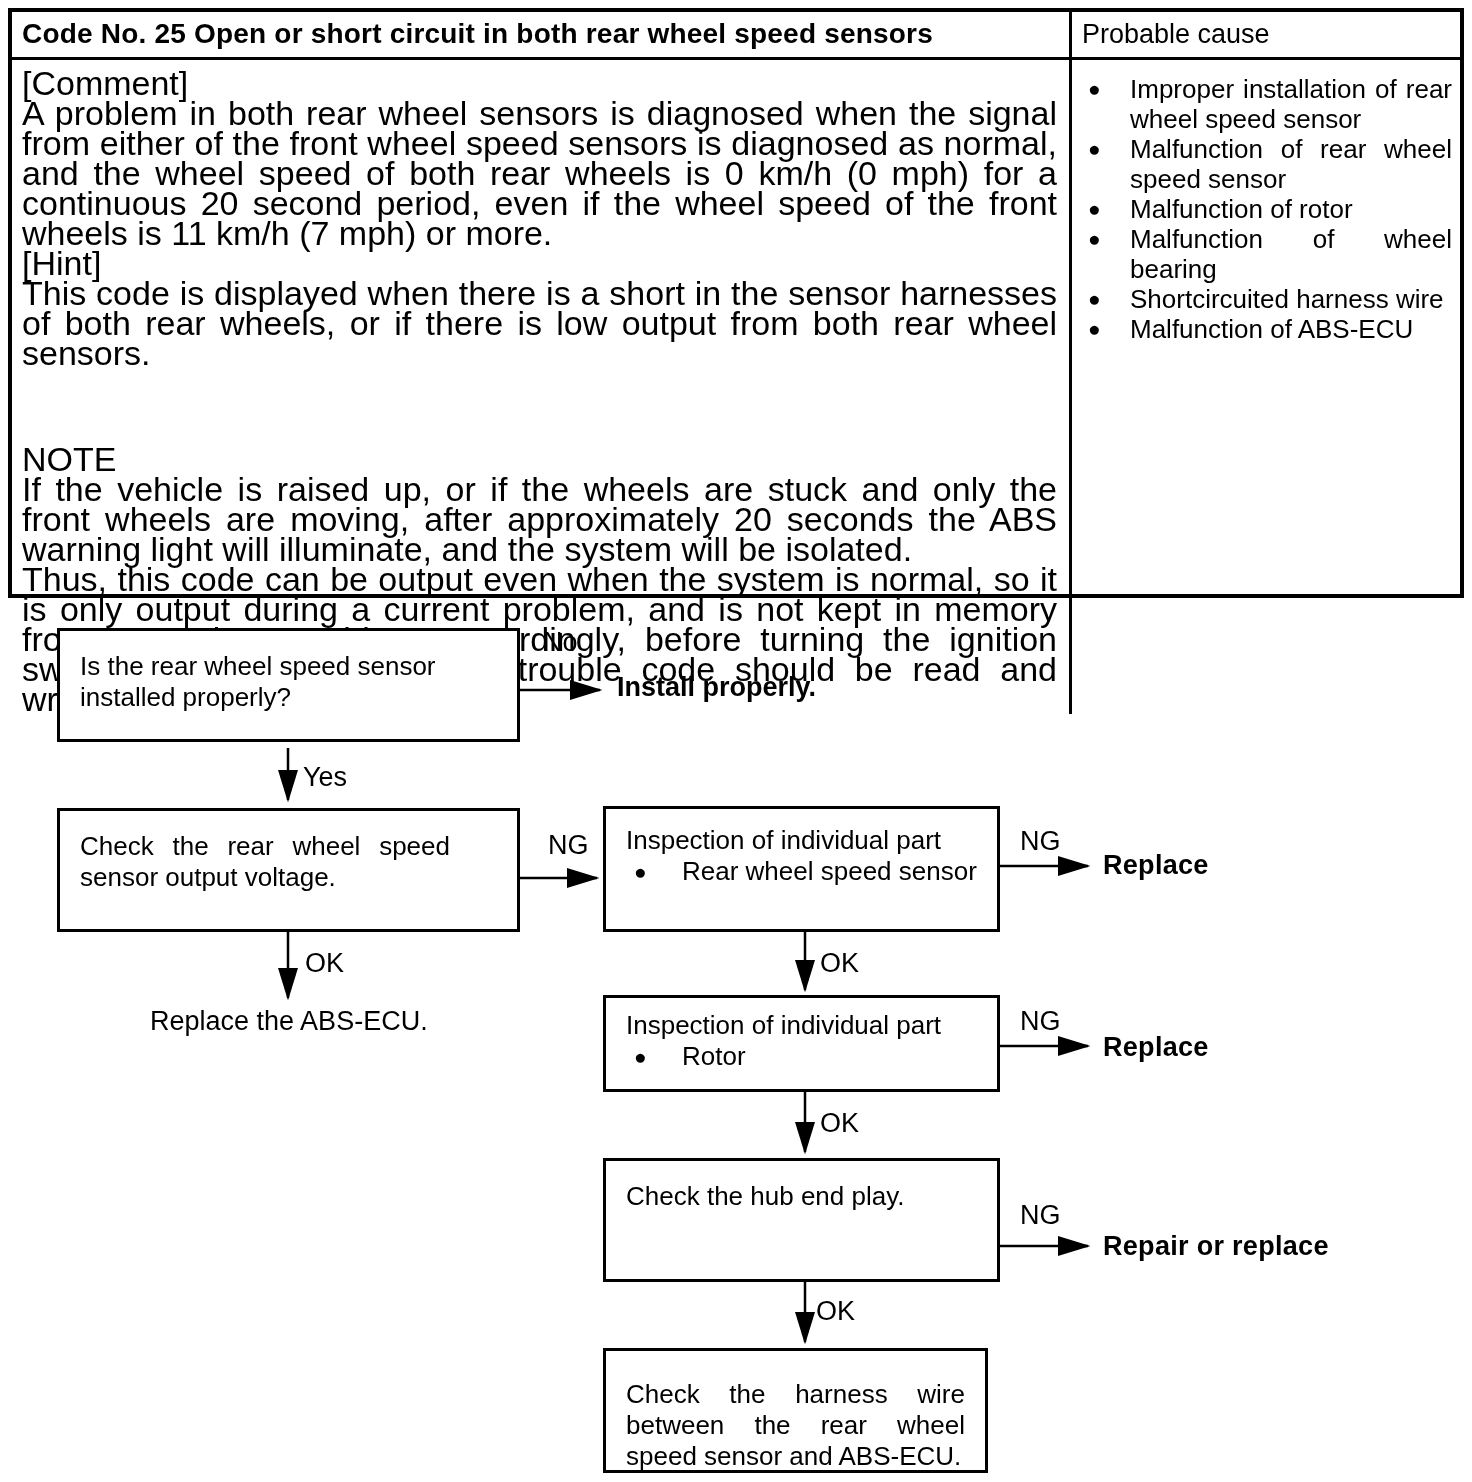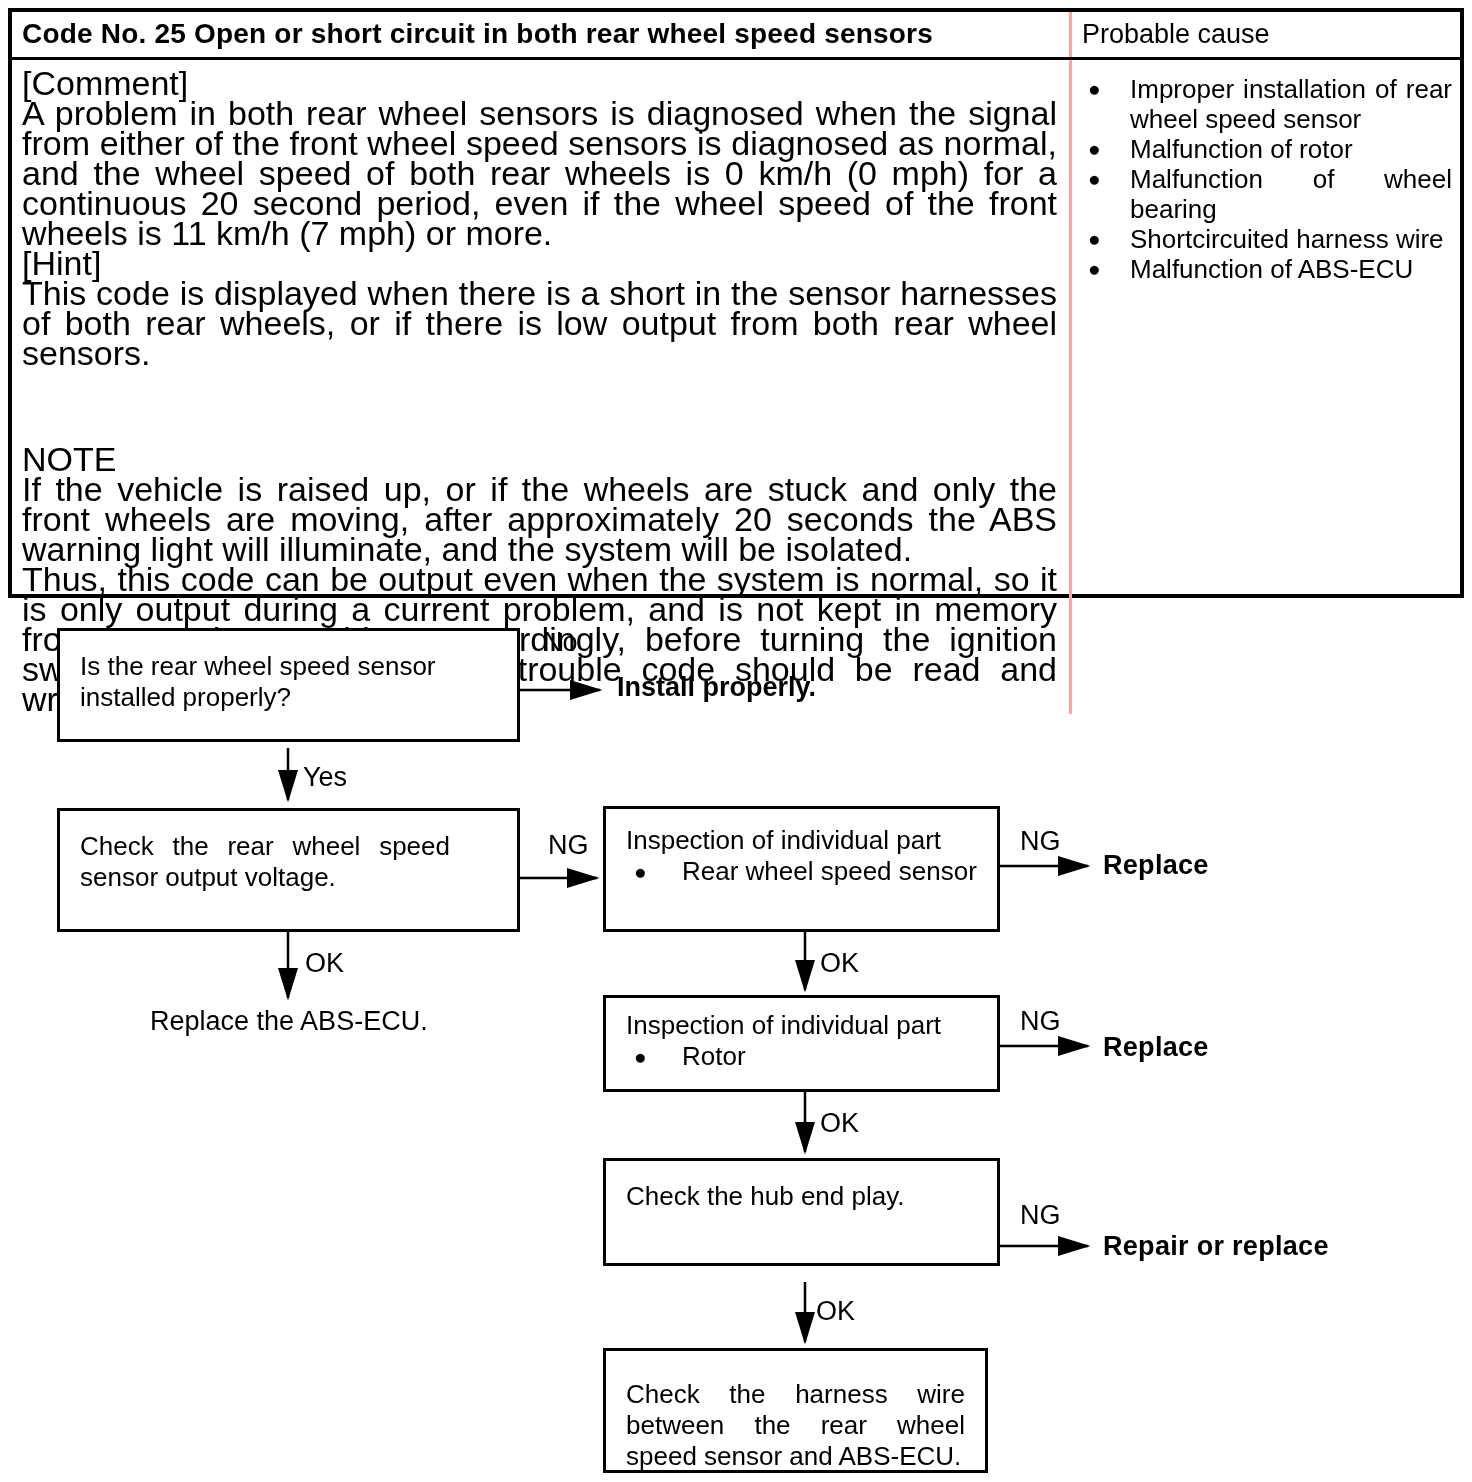--- a/index.html
+++ b/index.html
@@ -30,21 +30,21 @@
   .diag-header {
     display: flex;
     border-bottom: 3px solid #000;
     height: 48px;
     flex: 0 0 48px;
   }
   .diag-body { display: flex; flex: 1 1 auto; }
   .col-left {
     width: 1060px;
     flex: 0 0 1060px;
-    border-right: 3px solid #fca5a5;
+    border-right: 3px solid #000000;
   }
   .col-right { flex: 1 1 auto; }
   .diag-title {
     font-size: 28px;
     font-weight: bold;
     line-height: 44px;
     padding-left: 10px;
     letter-spacing: 0.2px;
     white-space: nowrap;
   }
@@ -120,20 +120,24 @@
         <p class="just">This code is displayed when there is a short in the sensor harnesses of both rear wheels, or if there is low output from both rear wheel sensors.</p>
         <p class="note-label">NOTE</p>
         <p class="just">If the vehicle is raised up, or if the wheels are stuck and only the front wheels are moving, after approximately 20 seconds the ABS warning light will illuminate, and the system will be isolated.</p>
         <p class="just">Thus, this code can be output even when the system is normal, so it is only output during a current problem, and is not kept in memory from a previous problem. Accordingly, before turning the ignition switch to OFF, the diagnostic trouble code should be read and written down.</p>
       </div>
       <div class="col-right">
         <div class="cause-list">
           <div class="cause-item">
             <span class="cause-bullet"></span>
             <span class="cause-text">Improper installation of rear wheel speed sensor</span>
+          </div>
+          <div class="cause-item">
+            <span class="cause-bullet"></span>
+            <span class="cause-text">Malfunction of rear wheel speed sensor</span>
           </div>
           <div class="cause-item">
             <span class="cause-bullet"></span>
             <span class="cause-text">Malfunction of rotor</span>
           </div>
           <div class="cause-item">
             <span class="cause-bullet"></span>
             <span class="cause-text">Malfunction of wheel bearing</span>
           </div>
           <div class="cause-item">
@@ -198,21 +202,21 @@
       <div>Inspection of individual part</div>
       <div class="insp-item">
         <span class="insp-bullet"></span>
         <span>Rotor</span>
       </div>
     </div>
     <div class="flabel" style="left:1020px; top:1006px;">NG</div>
     <div class="flabel bold" style="left:1103px; top:1032px;">Replace</div>
     <div class="flabel" style="left:820px; top:1108px;">OK</div>
 
-    <div class="fbox" style="left:603px; top:1158px; width:397px; height:108px;">
+    <div class="fbox" style="left:603px; top:1158px; width:397px; height:124px;">
       <div>Check the hub end play.</div>
     </div>
     <div class="flabel" style="left:1020px; top:1200px;">NG</div>
     <div class="flabel bold" style="left:1103px; top:1231px;">Repair or replace</div>
     <div class="flabel" style="left:816px; top:1296px;">OK</div>
 
     <div class="fbox" style="left:603px; top:1348px; width:385px; height:125px; padding-top:28px;">
       <div class="just">Check the harness wire between the rear wheel speed sensor and ABS-ECU.</div>
     </div>
 

